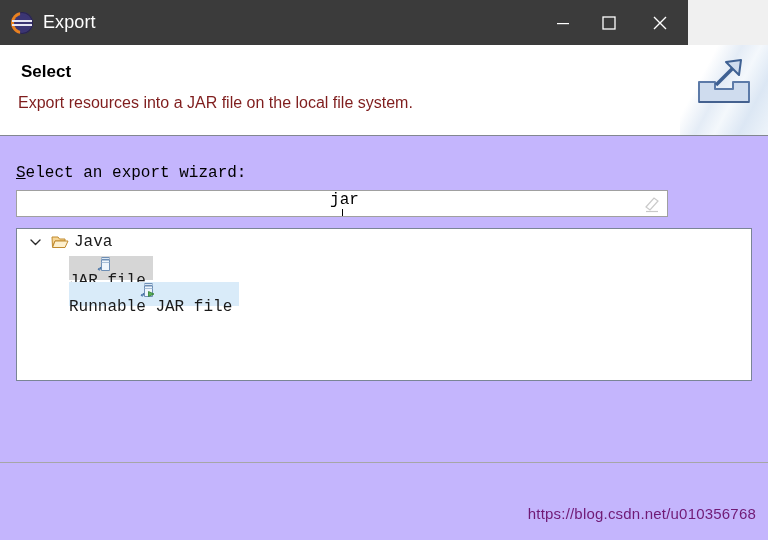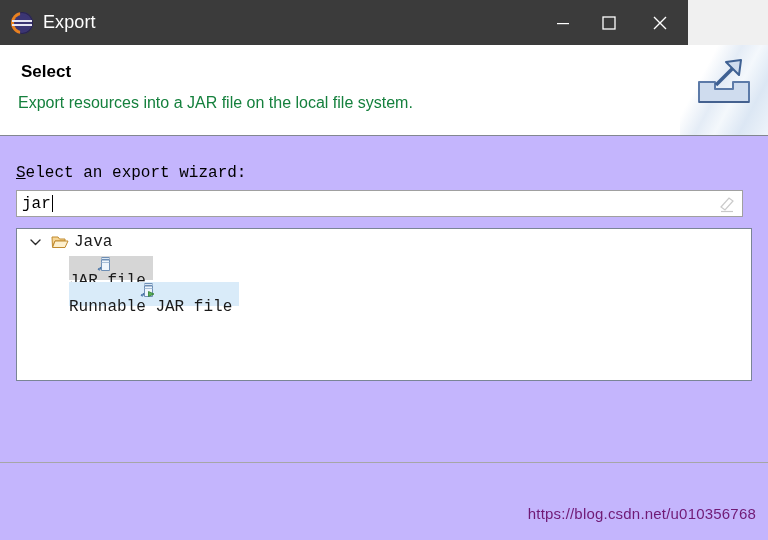--- a/index.html
+++ b/index.html
@@ -111,21 +111,21 @@
     font-size: 17px;
     font-weight: bold;
     color: #000000;
     margin-left: 10px;
   }
   #header-desc {
     position: absolute;
     left: 18px;
     top: 49px;
     font-size: 16px;
-    color: #15803d;
+    color: #7f1d1d;
   }
   #banner-icon {
     position: absolute;
     right: 0;
     top: 0;
     width: 88px;
     height: 90px;
     background: linear-gradient(118deg, #ffffff 0%, #ffffff 28%, #e4ecf6 46%, #f4f8fc 60%, #dce7f4 78%, #eef4fa 100%);
     overflow: hidden;
   }
@@ -145,27 +145,28 @@
     top: 28px;
     font-size: 16px;
     color: #000000;
   }
   .mnemonic { text-decoration: underline; }
 
   #filter-field {
     position: absolute;
     left: 16px;
     top: 54px;
-    width: 727px;
+    width: 652px;
     height: 27px;
     background: #ffffff;
     border: 1px solid #a0a0a0;
     box-sizing: border-box;
     display: flex;
     align-items: center;
+    flex-direction: column;
   }
   #filter-value {
     font-size: 16px;
     color: #000000;
     margin-left: 5px;
     white-space: pre;
   }
   #caret {
     display: inline-block;
     width: 1px;

